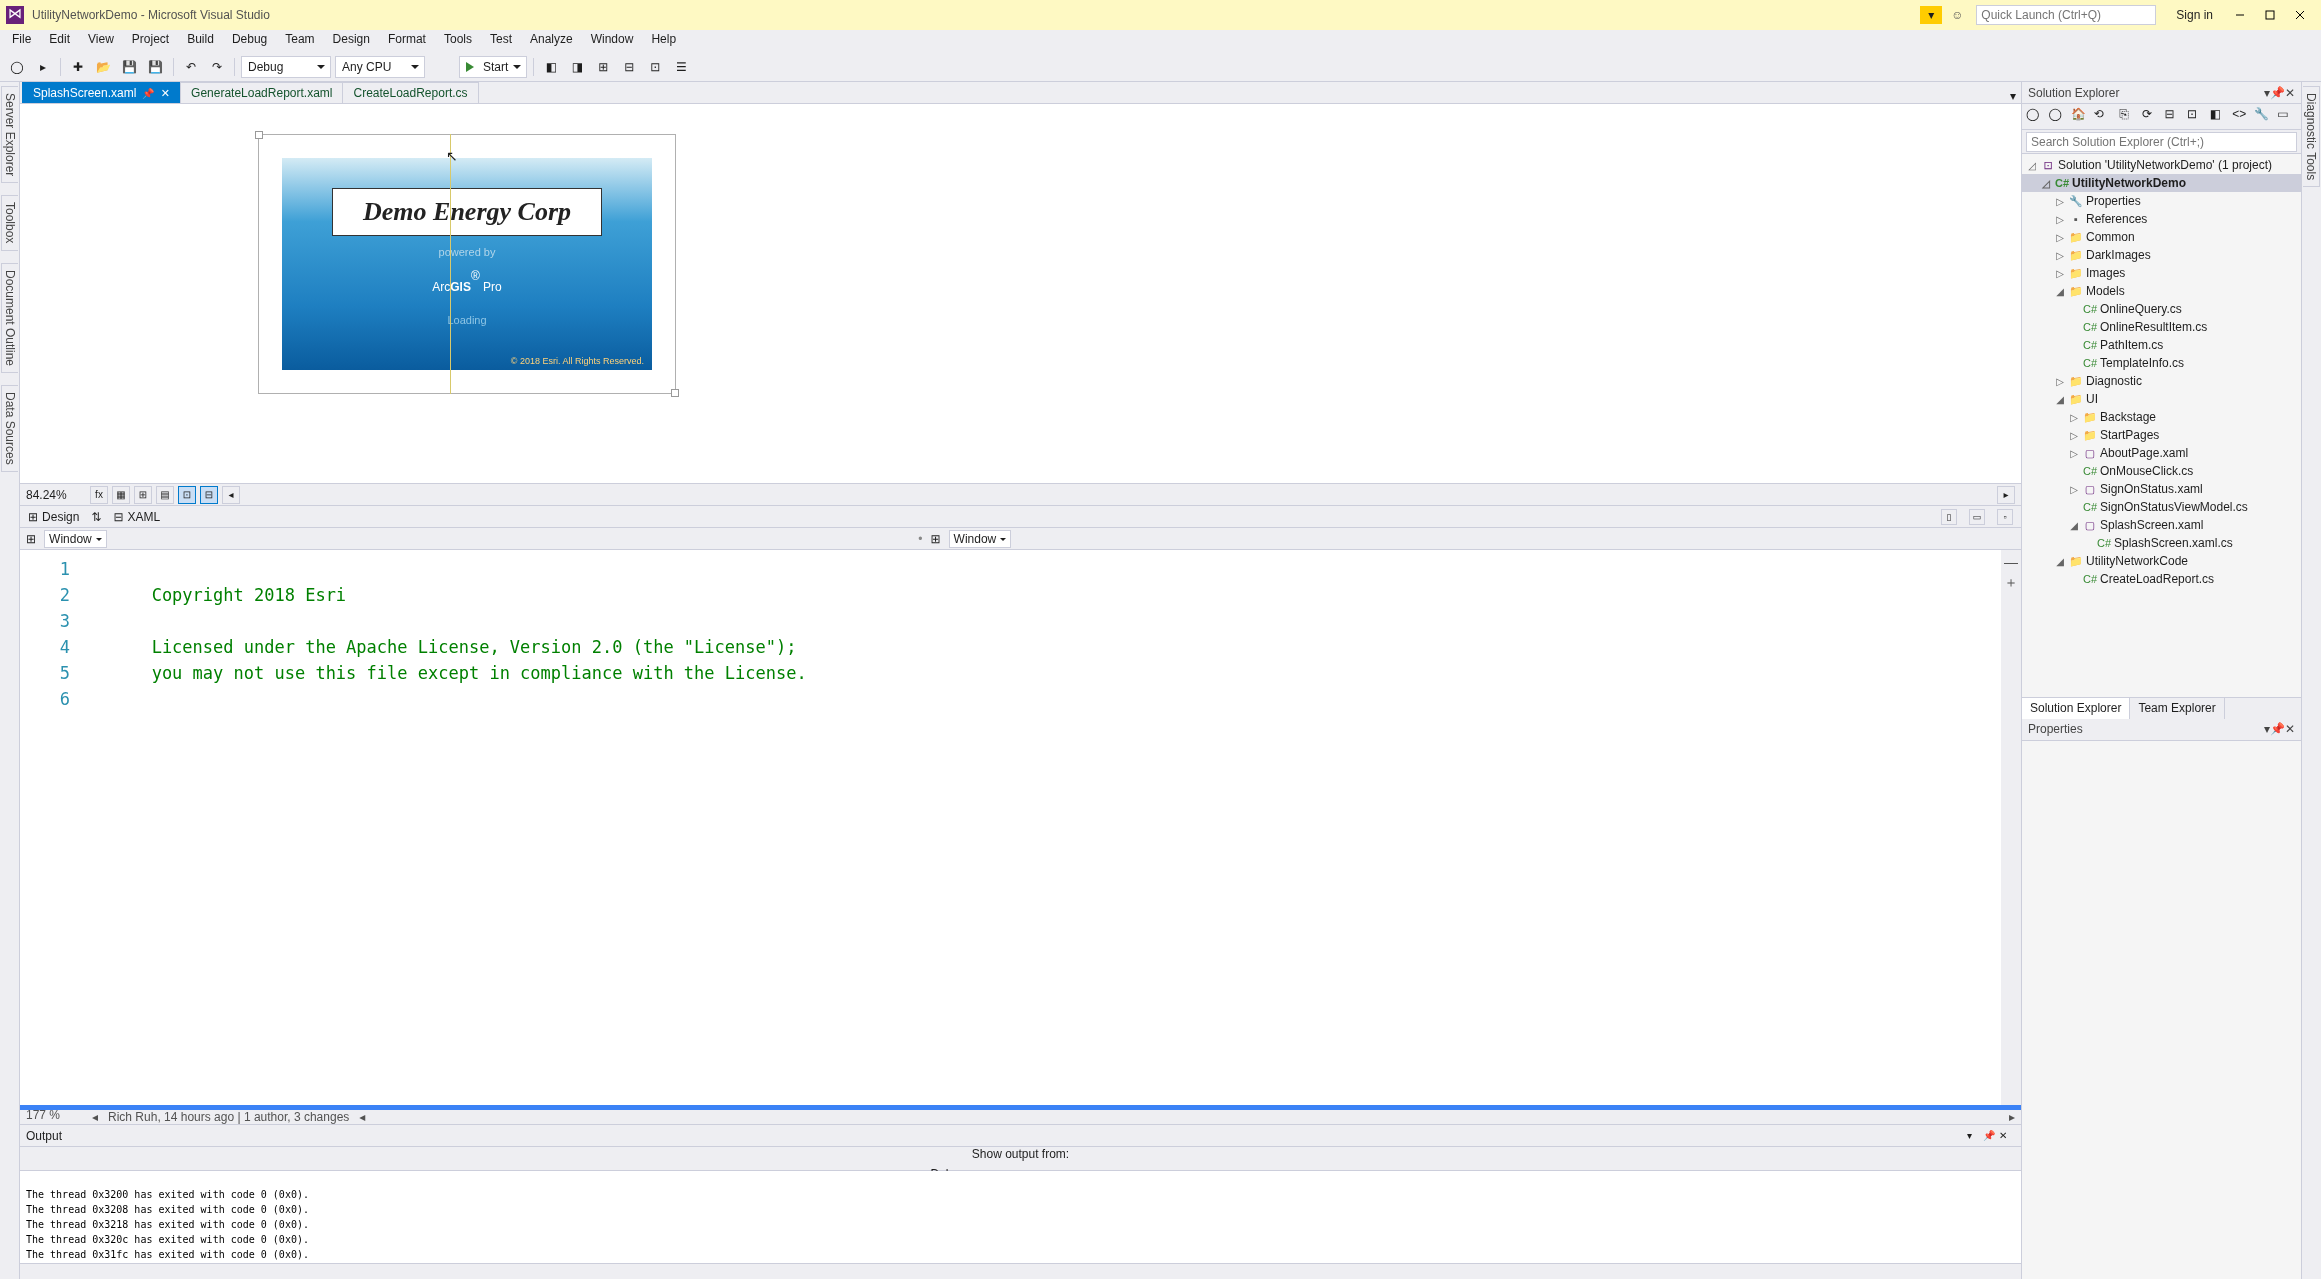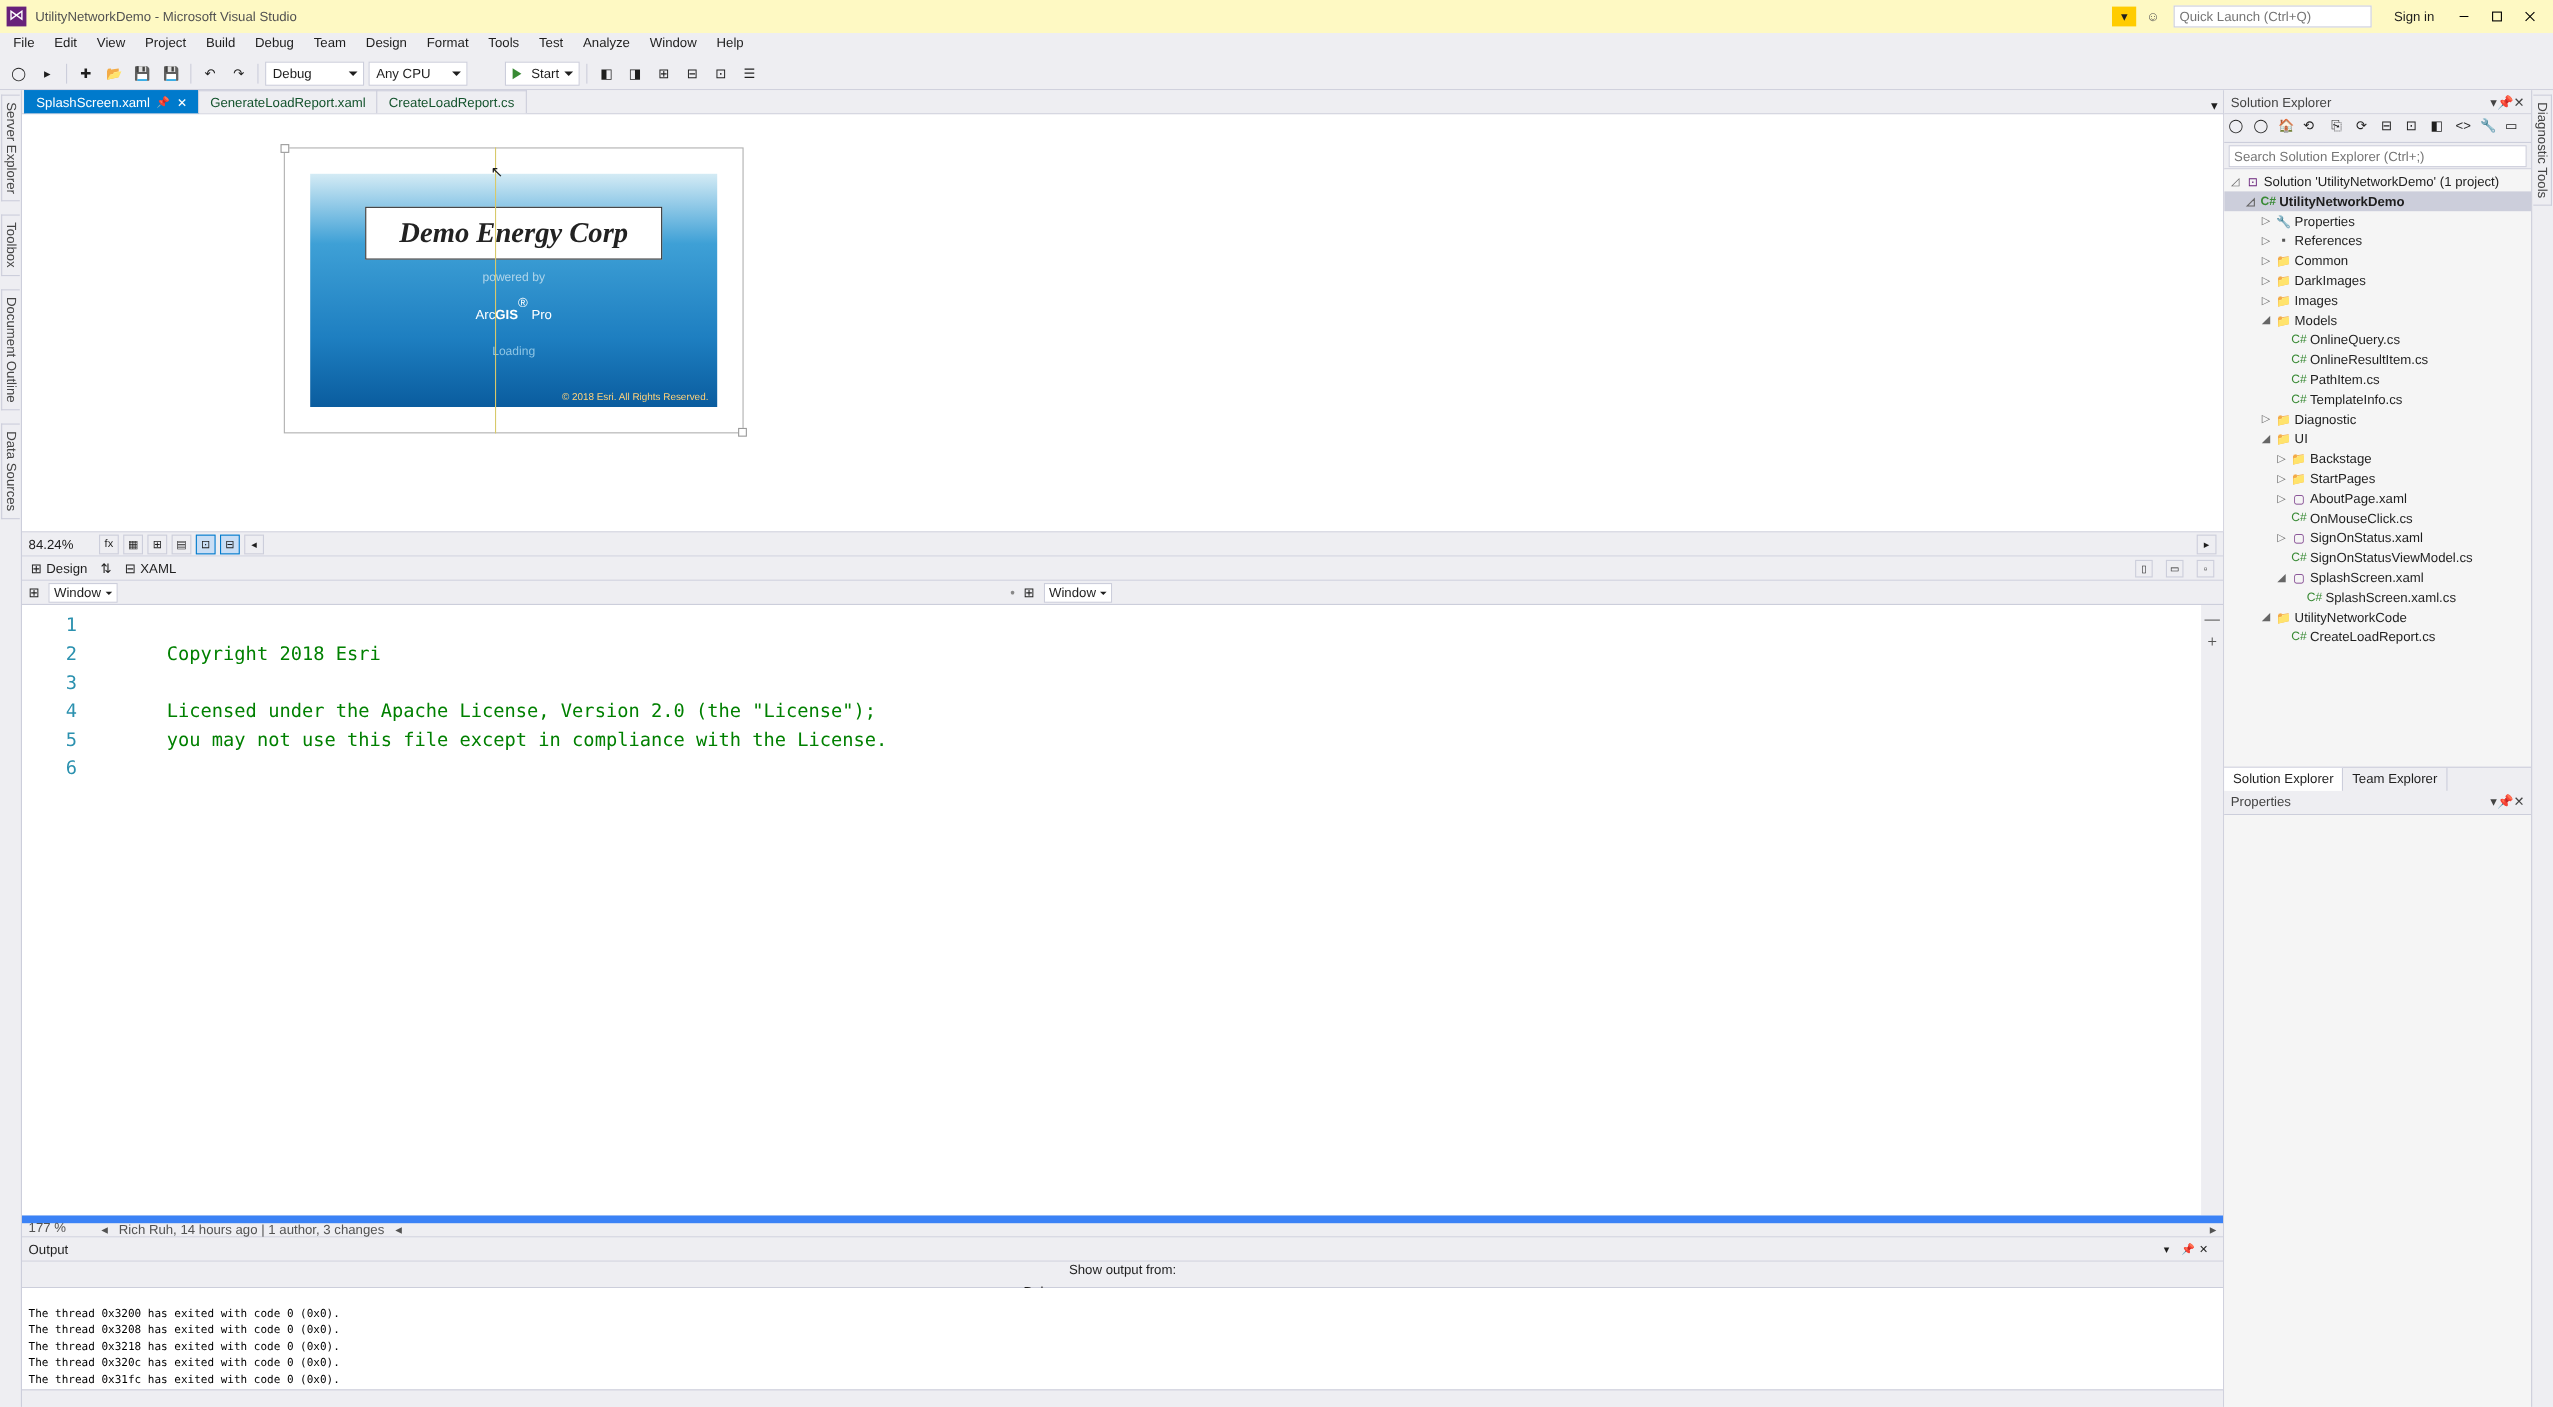--- a/index.html
+++ b/index.html
@@ -86,21 +86,21 @@
 .breadcrumb .combo-small::after{content:"";position:absolute;right:4px;top:7px;border:3px solid transparent;border-top-color:#1e1e1e;}
 .breadcrumb .sep{color:#888;}
 
 
 .code { flex: 1; display: flex; background: #fff; min-height: 120px; overflow:hidden;}
 .gutter { width: 60px; text-align: right; padding: 6px 10px 6px 0; color: #2b91af; font-family: Consolas, monospace; font-size: 17px; line-height: 26px; background: #fff; }
 .codelines { flex: 1; padding: 6px 0; font-family: Consolas, monospace; font-size: 17px; line-height: 26px; color: #008000; white-space: pre; }
 .code-rightctrl{width:20px; background:#eeeef2; display:flex;flex-direction:column;align-items:center;padding-top:4px;gap:4px;}
 .code-rightctrl .split{font-size:14px;color:#555;}
 
-.codestatus { height: 20px; display: flex; align-items: center; gap: 10px; padding: 0 6px; background: #eeeef2; border-top: 7px solid #3b82f6; border-bottom:1px solid #cccedb; font-size:11px; color:#525252;}
+.codestatus { height: 20px; display: flex; align-items: center; gap: 10px; padding: 0 6px; background: #eeeef2; border-top: 5px solid #3b82f6; border-bottom:1px solid #cccedb; font-size:11px; color:#525252;}
 .codestatus .combo-small{height:16px;}
 
 
 .output-head { height: 22px; display: flex; align-items: center; padding: 0 6px; background: #eeeef2; border-bottom: 1px solid #cccedb; }
 .output-head .spacer{flex:1;}
 .output-head .pinbtn{width:16px;font-size:10px;}
 .output-tools { height: 24px; display: flex; align-items: center; gap: 6px; padding: 0 6px; background: #eeeef2; border-bottom: 1px solid #cccedb; flex-direction: column; }
 .output-tools .combo { height: 20px; }
 .output-body { flex: 0 0 92px; background: #fff; font-family: Consolas, monospace; font-size: 10px; line-height: 15px; color: #000; padding: 16px 6px; overflow:auto;}
 .output-scroll{height:16px;background:#eeeef2;border-top:1px solid #cccedb;}

